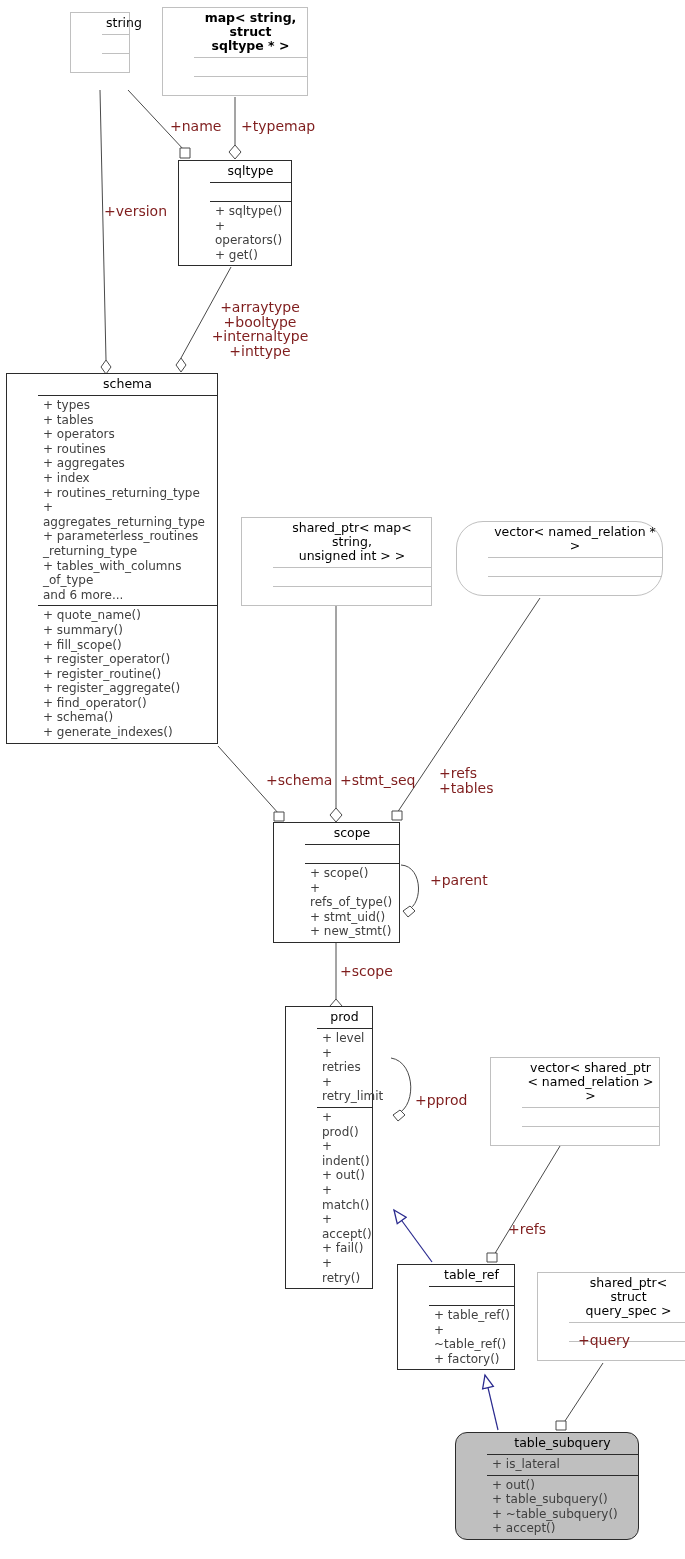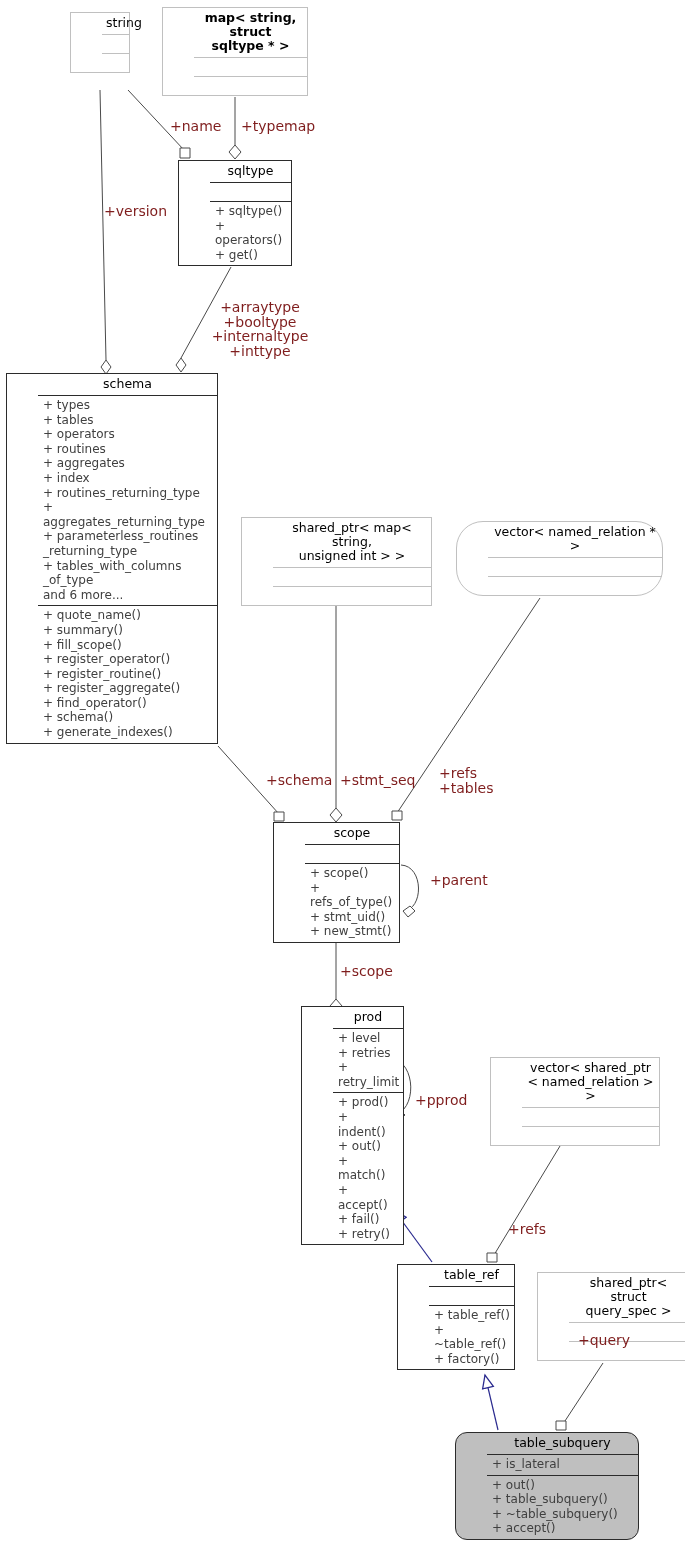--- a/index.html
+++ b/index.html
@@ -221,21 +221,21 @@
     <div class="sect title">scope</div>
     <div class="sect members empty"></div>
     <div class="sect members">
       <div class="m">+ scope()</div>
       <div class="m">+ refs_of_type()</div>
       <div class="m">+ stmt_uid()</div>
       <div class="m">+ new_stmt()</div>
     </div>
   </div>
 
-  <div class="node primary" style="left:285px; top:1006px; width:103px;margin-left:16px;">
+  <div class="node primary" style="left:285px; top:1006px; width:88px;">
     <div class="sect title">prod</div>
     <div class="sect members">
       <div class="m">+ level</div>
       <div class="m">+ retries</div>
       <div class="m">+ retry_limit</div>
     </div>
     <div class="sect members">
       <div class="m">+ prod()</div>
       <div class="m">+ indent()</div>
       <div class="m">+ out()</div>

